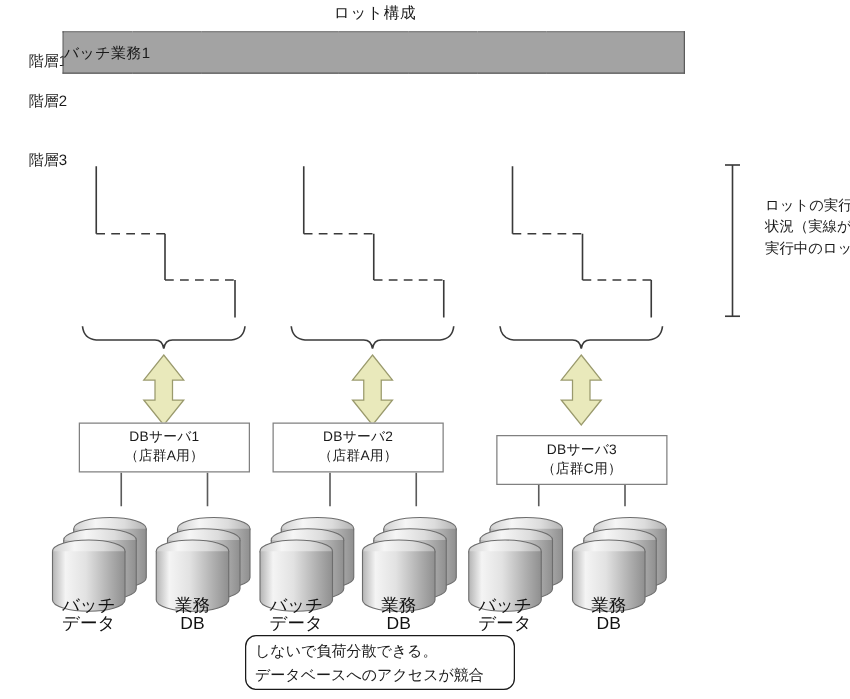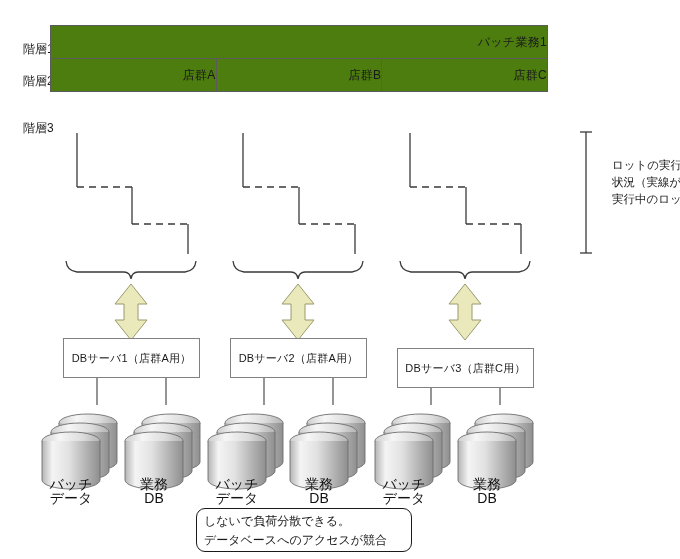--- a/index.html
+++ b/index.html
@@ -41,23 +41,23 @@
   
   #lot-table {
     left: 50px; top: 25px;
     width: 498px;
     border-collapse: collapse;
     table-layout: fixed;
   }
   #lot-table td {
     border: 1px solid #5b5b5b;
     font-size: 12px;
-    text-align: right;
+    text-align: left;
     vertical-align: middle;
-    background: #4d7c0f;
+    background: #a3a3a3;
     padding: 0;
     letter-spacing: 0.3px;
   }
   .row-h1 td { height: 32px; }
   .row-h2 td { height: 32px; }
   .row-h3 td { height: 30px; font-size: 11.5px; }
 
   
   #connectors {
     left: 0; top: 0;
@@ -76,21 +76,21 @@
   #exec-annotation div { white-space: nowrap; margin-left: 12px; }
 
   
   .db-server {
     width: 137px;
     height: 40px;
     border: 1px solid #808080;
     background: #ffffff;
     box-sizing: border-box;
     display: flex;
-    flex-direction: row;
+    flex-direction: column;
     align-items: center;
     justify-content: center;
     font-size: 11px;
     line-height: 15px;
     letter-spacing: 0.2px;
   }
   .cyl-label {
     position: absolute;
     left: 0; top: 36px;
     width: 58px;
@@ -114,34 +114,30 @@
     font-size: 12px;
     line-height: 19px;
     padding: 3px 0 0 7px;
   }
 </style>
 </head>
 <body>
 
 <div id="canvas">
 
+  <div class="abs" id="diagram-title">ロット構成</div>
 
   <div class="abs tier-label" style="left:4px; top:41px;">階層1</div>
   <div class="abs tier-label" style="left:4px; top:73px;">階層2</div>
   <div class="abs tier-label" style="left:4px; top:120px;">階層3</div>
 
   <table class="abs" id="lot-table">
     <tbody>
       <tr class="row-h1">
         <td colspan="9">バッチ業務1</td>
-      </tr>
-      <tr class="row-h2">
-        <td colspan="3">店群A</td>
-        <td colspan="3">店群B</td>
-        <td colspan="3">店群C</td>
       </tr>
     </tbody>
   </table>
 
   <svg class="abs" id="connectors" viewBox="0 0 680 559">
     <defs>
       <linearGradient id="cylBody" x1="0" y1="0" x2="1" y2="0">
         <stop offset="0%" stop-color="#b4b4b4"></stop>
         <stop offset="18%" stop-color="#f4f4f4"></stop>
         <stop offset="46%" stop-color="#e2e2e2"></stop>
@@ -301,21 +297,21 @@
   <div class="abs" id="exec-annotation">
     <div>ロットの実行</div>
     <div>状況（実線が</div>
     <div>実行中のロット）</div>
   </div>
 
   <div class="abs db-server" style="left:63px; top:338px;">
     <span>DBサーバ1</span>
     <span>（店群A用）</span>
   </div>
-  <div class="abs db-server" style="left:230px; top:338px;">
+  <div class="abs db-server" style="left:218px; top:338px;">
     <span>DBサーバ2</span>
     <span>（店群A用）</span>
   </div>
   <div class="abs db-server" style="left:397px; top:348px;">
     <span>DBサーバ3</span>
     <span>（店群C用）</span>
   </div>
 
   <div class="abs" style="left:42px; top:441px; width:58px;">
     <div class="cyl-label">

